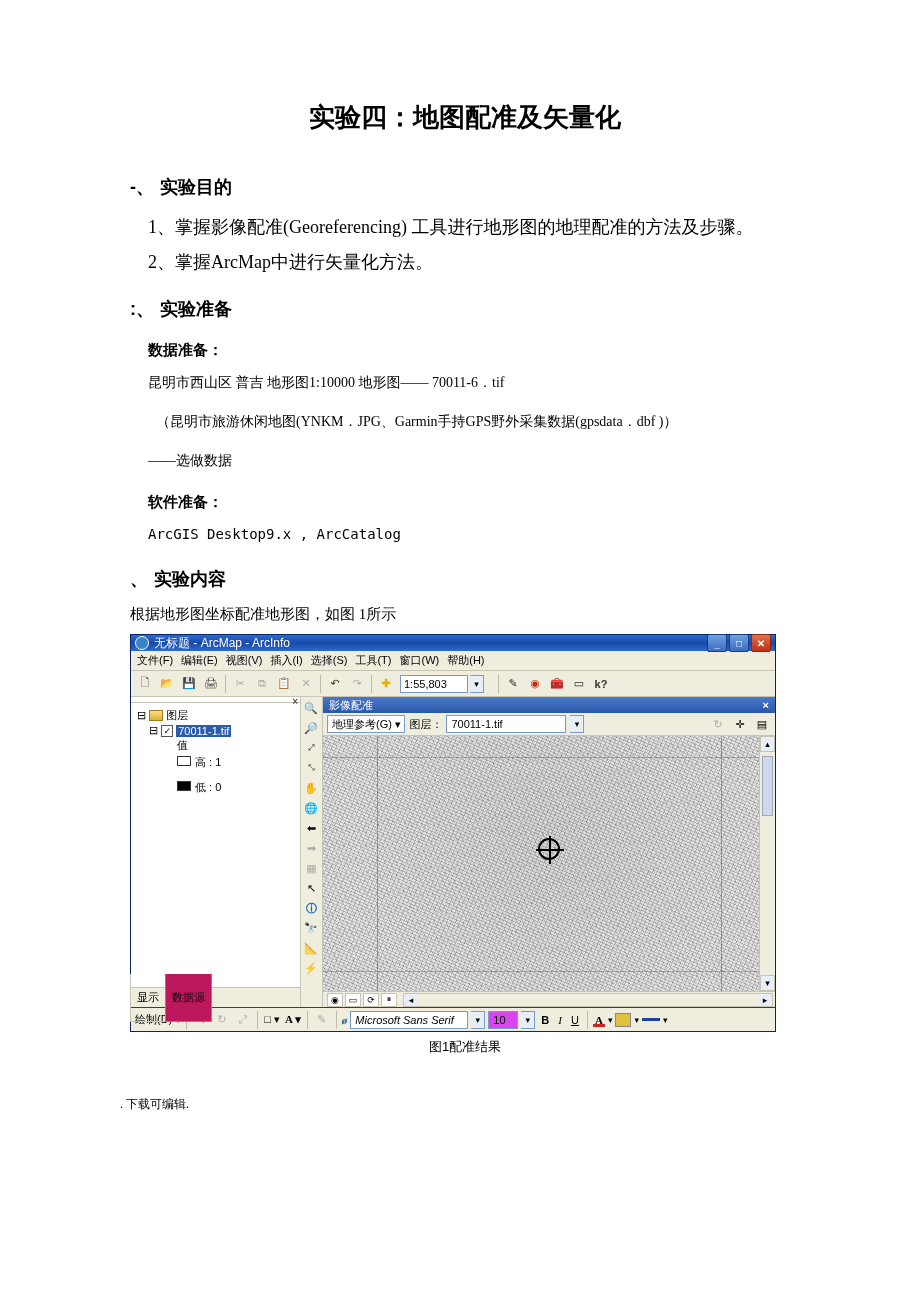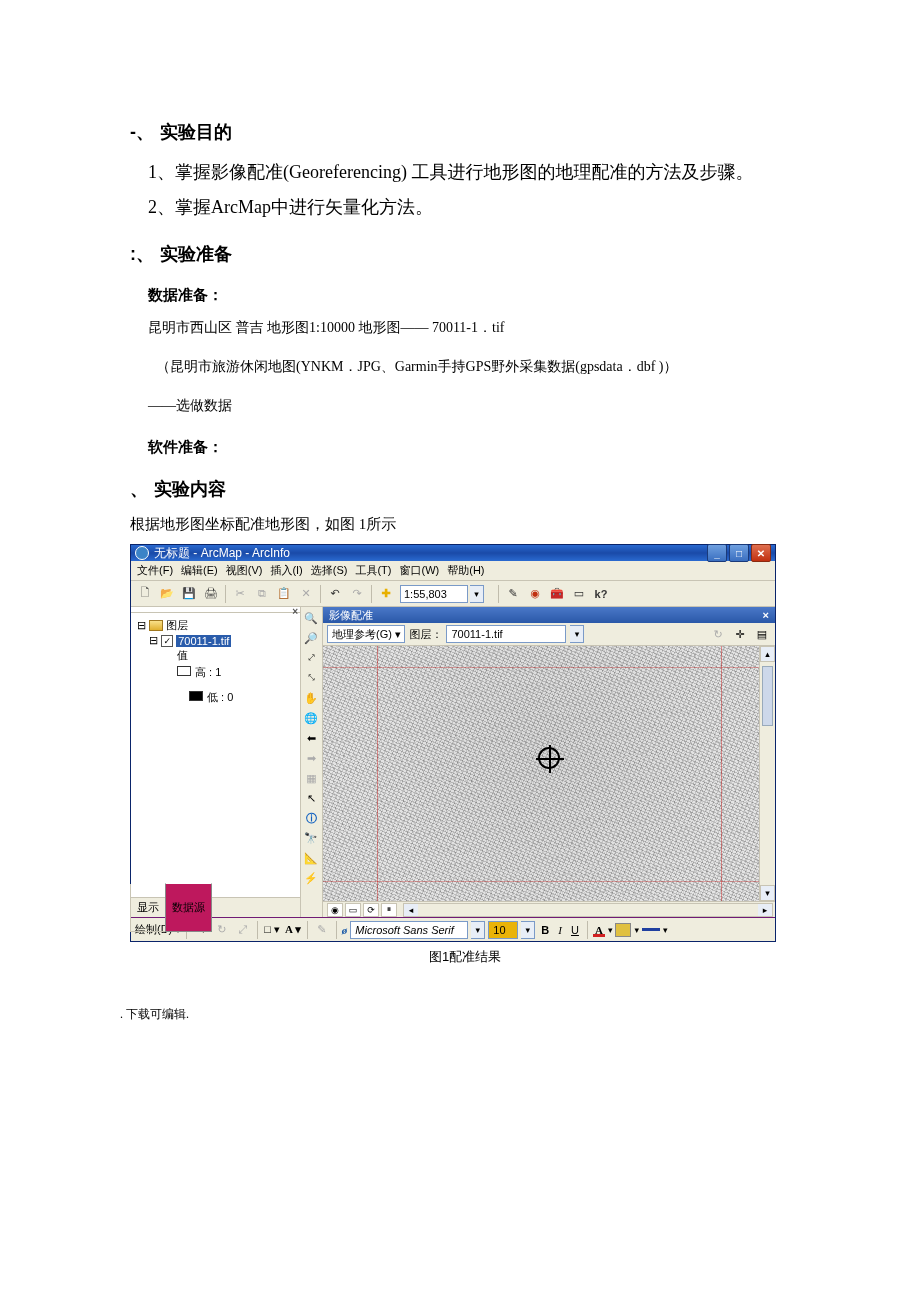--- a/index.html
+++ b/index.html
@@ -81,52 +81,54 @@
   .vscroll .arr { position:absolute; left:0; right:0; height:16px; display:flex; align-items:center; justify-content:center; font-size:9px; background:#e8eef7; border:1px solid #c8c4b4; }
 
   .map-bottom-scroll { height:16px; background:#efedde; border-top:1px solid #c8c4b4; display:flex; align-items:center; }
   .view-btns { display:flex; gap:2px; padding:0 4px; }
   .vb { width:16px; height:14px; border:1px solid #c8c4b4; display:flex; align-items:center; justify-content:center; font-size:9px; background:#fff; }
   .hscroll { flex:1; background:#efedde; position:relative; height:14px; border:1px solid #c8c4b4; margin:0 2px; }
   .hscroll .harr { position:absolute; top:0; bottom:0; width:14px; display:flex; align-items:center; justify-content:center; font-size:9px; background:#e8eef7; }
 
   .drawing-bar { background:#efedde; height:24px; display:flex; align-items:center; padding:0 4px; border-top:1px solid #701a75; font-size:11px; gap:3px; }
   .font-combo { height:18px; border:1px solid #7a9ac8; background:#fff; padding:1px 4px; display:flex; align-items:center; width:118px; font-style:italic; }
-  .size-combo { height:18px; border:1px solid #7a9ac8; background:#eab308; padding:1px 4px; display:flex; align-items:center; width:30px; }
+  .size-combo { height:18px; border:1px solid #7a9ac8; background:#d946ef; padding:1px 4px; display:flex; align-items:center; width:30px; }
   .txt-b { font-weight:bold; padding:0 3px; }
   .txt-i { font-style:italic; font-family:serif; padding:0 3px; }
   .txt-u { text-decoration:underline; padding:0 3px; }
   .color-A { font-family:serif; font-weight:bold; position:relative; padding:0 2px; }
   .color-A::after { content:""; position:absolute; left:0; right:0; bottom:-1px; height:3px; background:#d02020; }
   .paint-sw { width:16px; height:14px; background:#e0c040; border:1px solid #888; }
   .pen-sw { width:18px; height:3px; background:#2040a0; }
 
   .status-bar { height:20px; background:#efedde; border-top:1px solid #c8c4b4; display:flex; align-items:center; justify-content:center; font-size:11px; }
   .status-box { border:1px inset #c8c4b4; padding:1px 18px; background:#fff; }
 
 </style>
 </head>
 <body>
 
 <div class="page">
+  <h1 class="title">实验四：地图配准及矢量化</h1>
 
   <h2 class="section">
     <span class="num-prefix">-、</span><span>实验目的</span>
   </h2>
   <p class="body-line">1、掌握影像配准(Georeferencing) 工具进行地形图的地理配准的方法及步骤。</p>
   <p class="body-line">2、掌握ArcMap中进行矢量化方法。</p>
 
   <h2 class="section">
     <span class="num-prefix">:、</span><span>实验准备</span>
   </h2>
   <p class="sub-heading">数据准备：</p>
-  <p class="indent">昆明市西山区 普吉 地形图1:10000 地形图—— 70011-1．tif</p>
+  <p class="indent">昆明市西山区 普吉 地形图1:10000 地形图—— 70011-6．tif</p>
   <p class="indent2">（昆明市旅游休闲地图(YNKM．JPG、Garmin手持GPS野外采集数据(gpsdata．dbf )）</p>
   <p class="indent">——选做数据</p>
   <p class="sub-heading">软件准备：</p>
+  <p class="indent" style="font-family:Consolas,monospace,SimSun;">ArcGIS Desktop9.x , ArcCatalog</p>
 
   <h2 class="section">
     <span class="num-prefix">、</span><span>实验内容</span>
   </h2>
   <p class="intro">根据地形图坐标配准地形图，如图 1所示</p>
 
   <div class="figure">
     <div class="app-window">
 
       <div class="title-bar">
@@ -188,21 +190,21 @@
             </div>
             <div class="toc-line" style="margin-left:12px">
               <span>⊟</span>
               <span class="toc-check">✓</span>
               <span class="sel" style="background:#2a5cab;color:#fff;padding:0 2px">70011-1.tif</span>
             </div>
             <div class="toc-val-label">值</div>
             <div style="margin-left:40px;margin-top:2px">
               <span class="toc-swatch" style="background:#fff"></span><span>高 : 1</span>
             </div>
-            <div style="margin-left:52px;margin-top:10px">
+            <div style="margin-left:40px;margin-top:10px">
               <span class="toc-swatch" style="background:#000"></span><span>低 : 0</span>
             </div>
           </div>
           <div class="toc-bottom">
             <span class="toc-tab">显示</span>
             <span class="toc-tab active">数据源</span>
           </div>
         </div>
 
         <div class="tool-strip">

